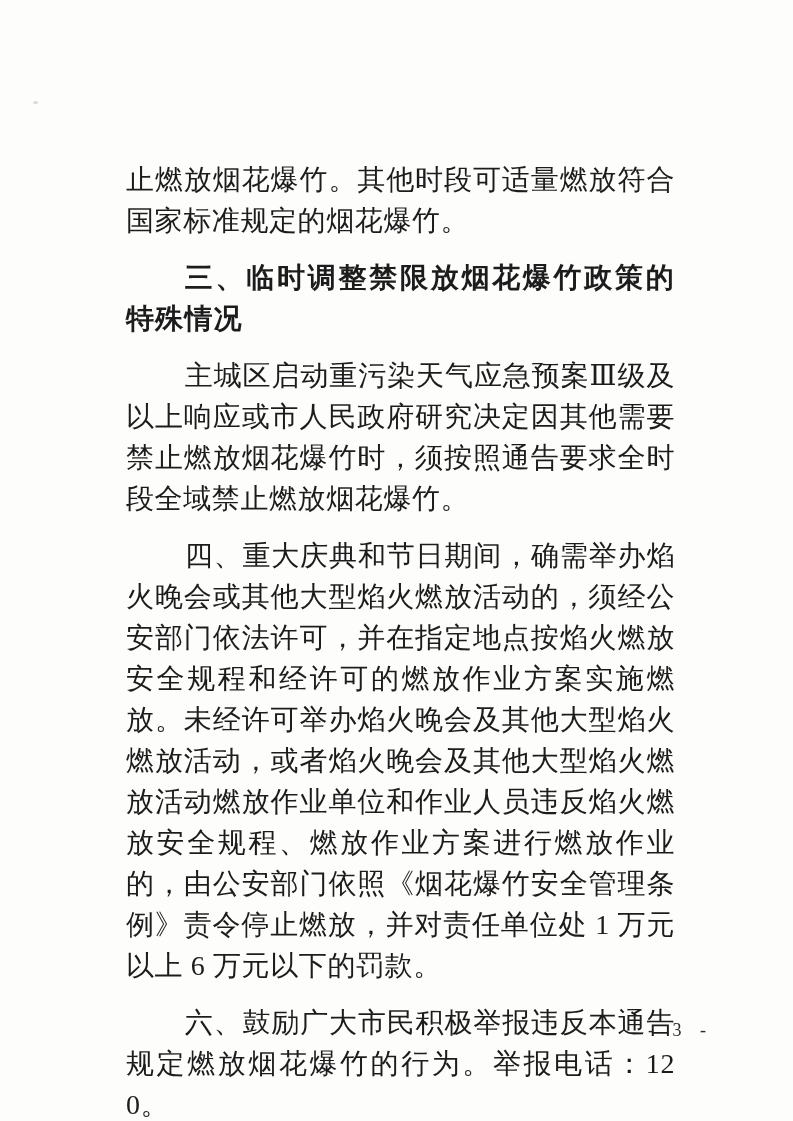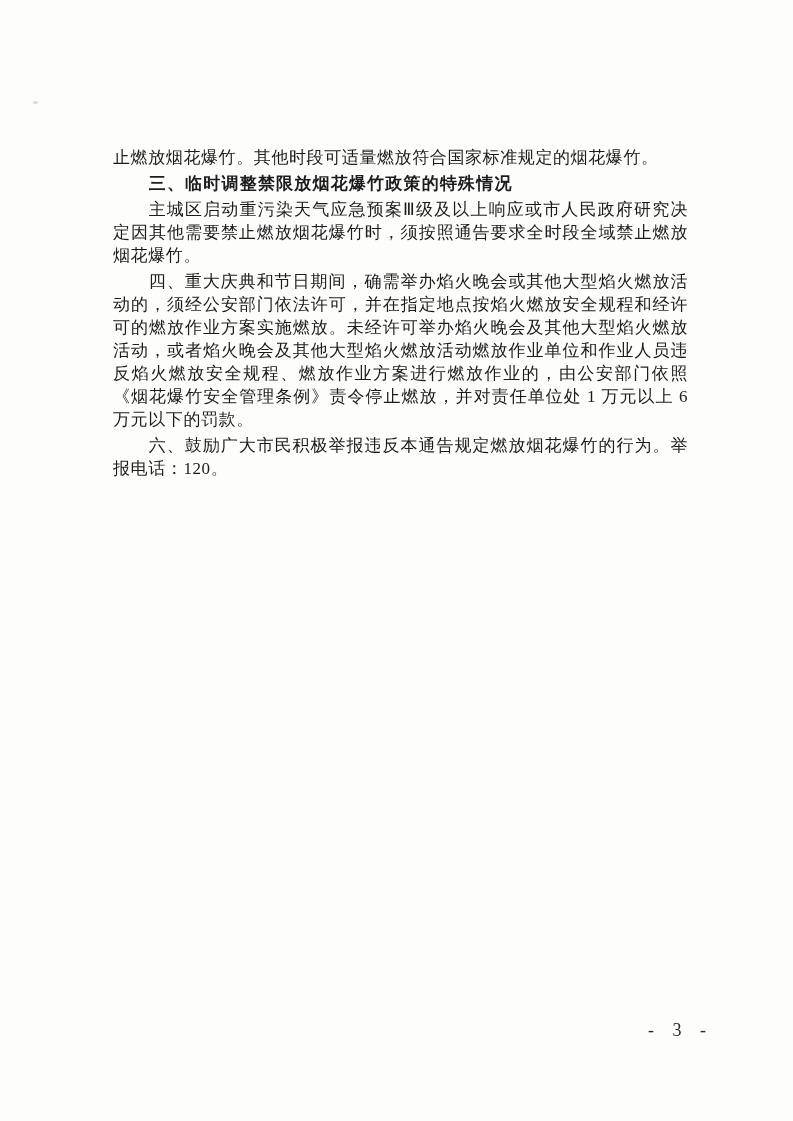--- a/index.html
+++ b/index.html
@@ -17,32 +17,31 @@
     font-family: "Liberation Serif", "DejaVu Serif", serif;
     color: #1c1c1c;
   }
   .text-block {
     position: absolute;
     left: 110px;
     top: 143px;
     width: 581px;
   }
   .text-block p {
-    margin: 3px;
-    font-size: 17px;
-    line-height: 23px;
+    margin: 16px;
+    font-size: 28px;
+    line-height: 41px;
     letter-spacing: 0.6px;
     text-align: justify;
     text-justify: inter-ideograph;
     word-break: break-all;
     overflow-wrap: anywhere;
   }
   .text-block p.indent {
     text-indent: 2.1em;
-    font-family: Liberation Serif, serif;
   }
   .text-block p.heading {
     font-family: Liberation Serif, serif;
     font-weight: 700;
     letter-spacing: 1.2px;
   }
   .page-number {
     position: absolute;
     left: 648px;
     top: 1020px;

